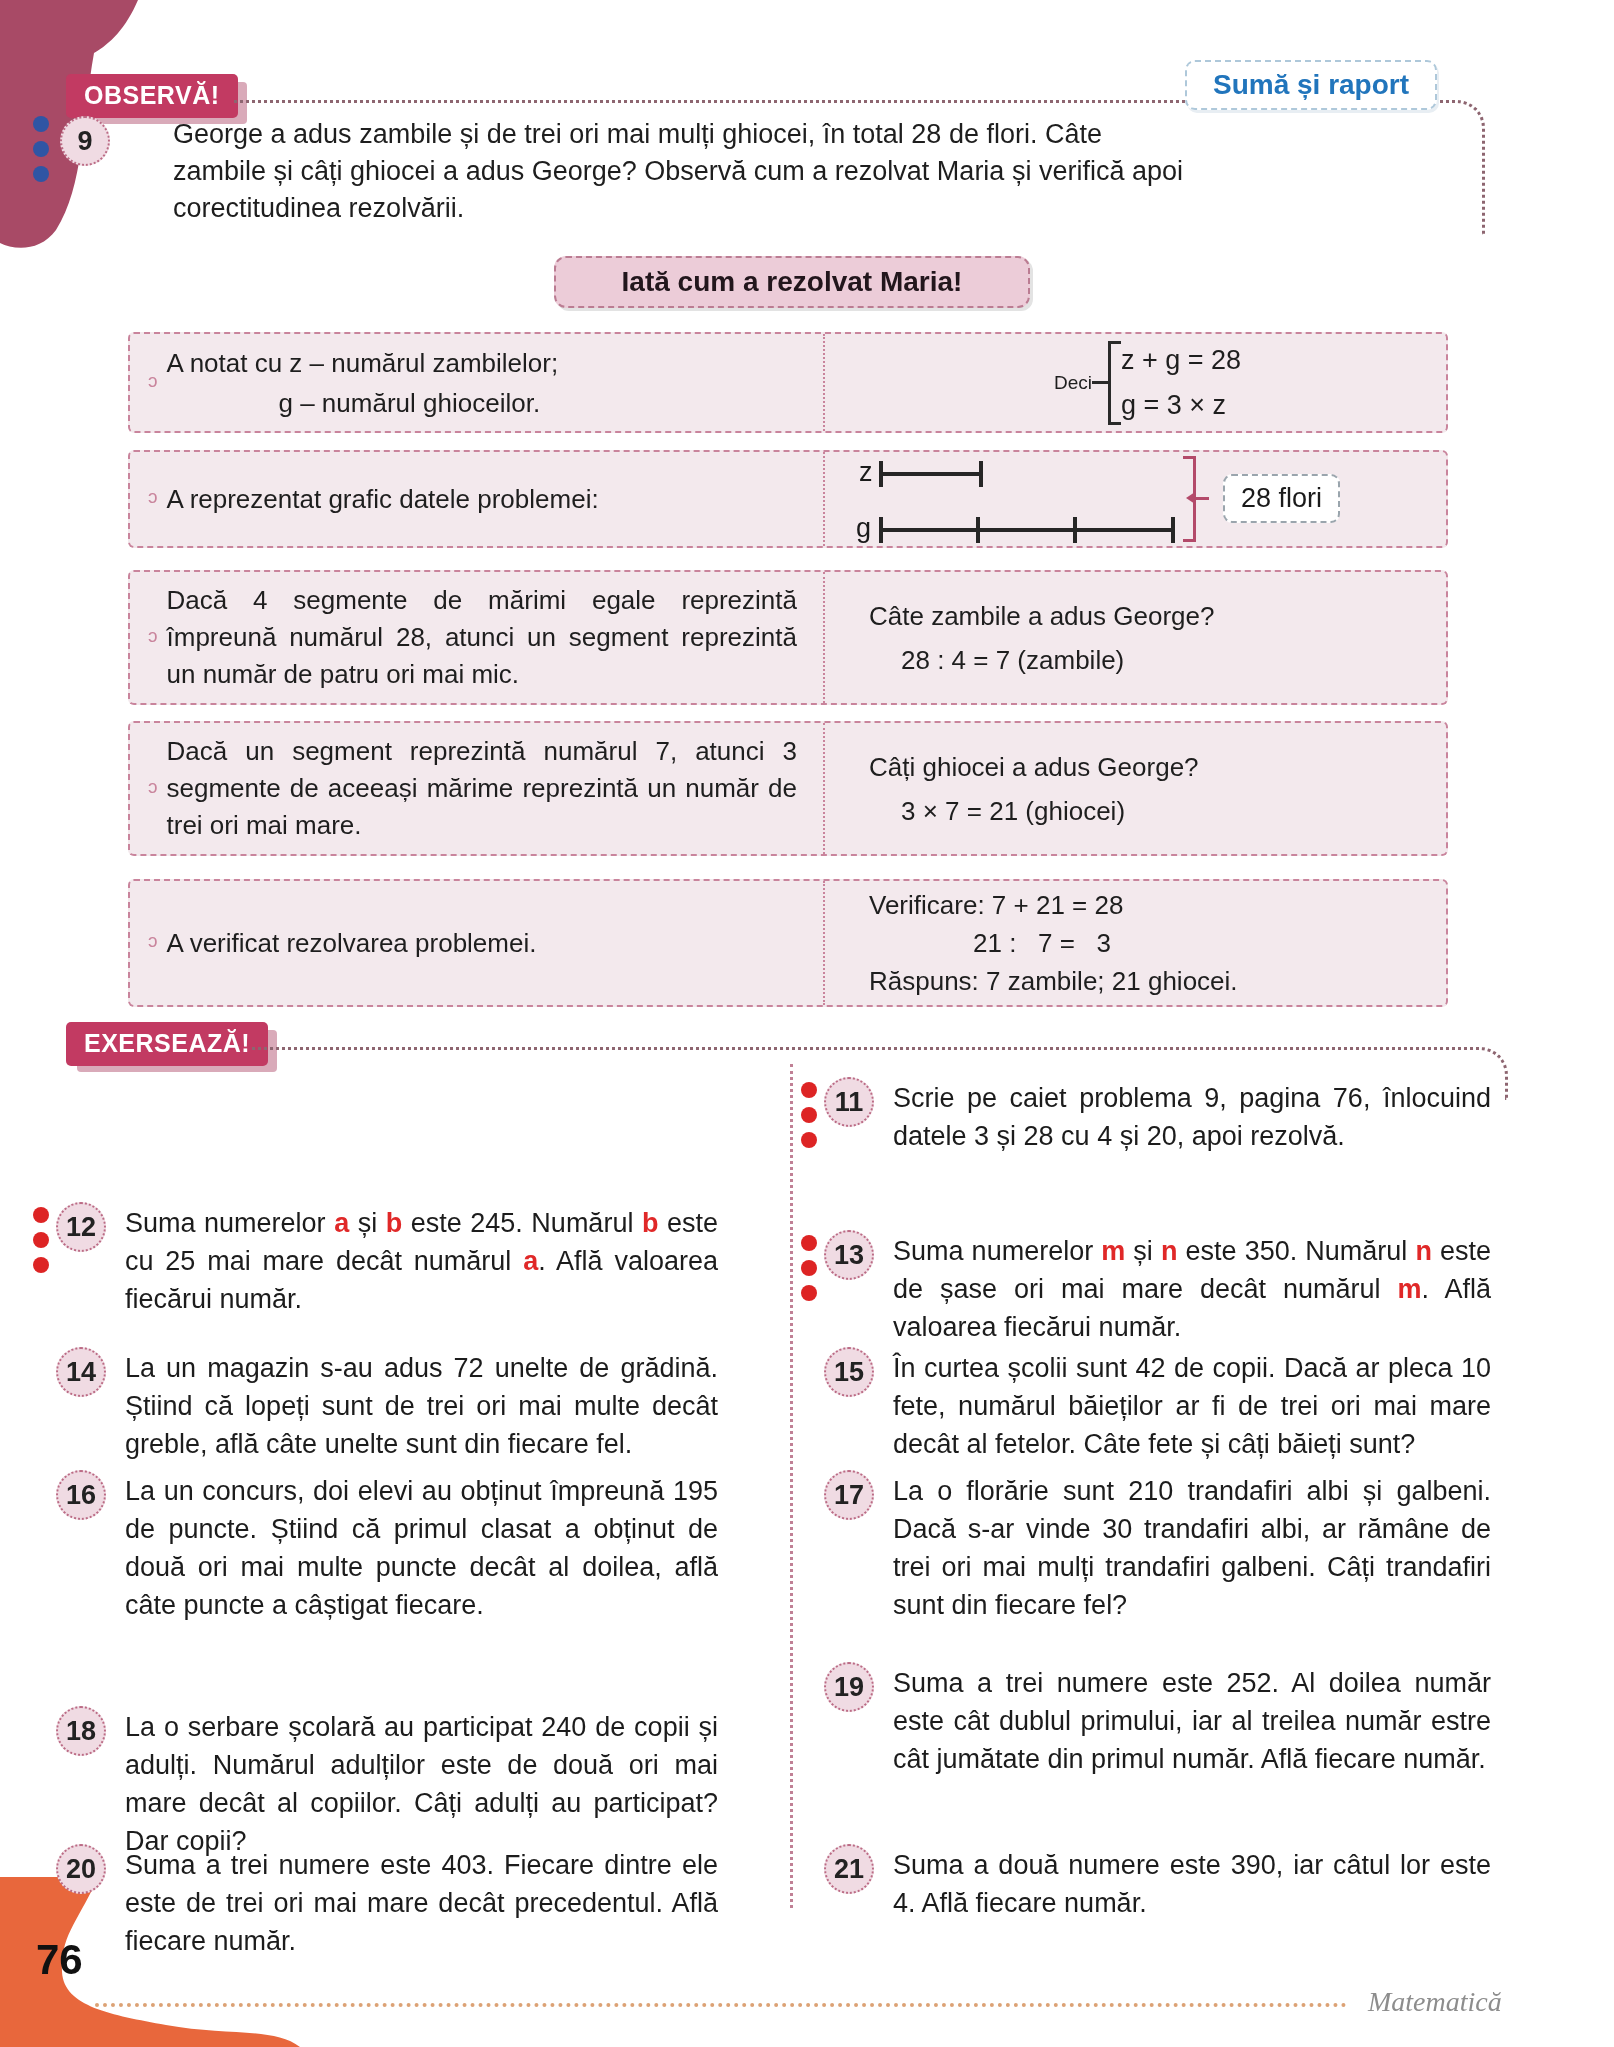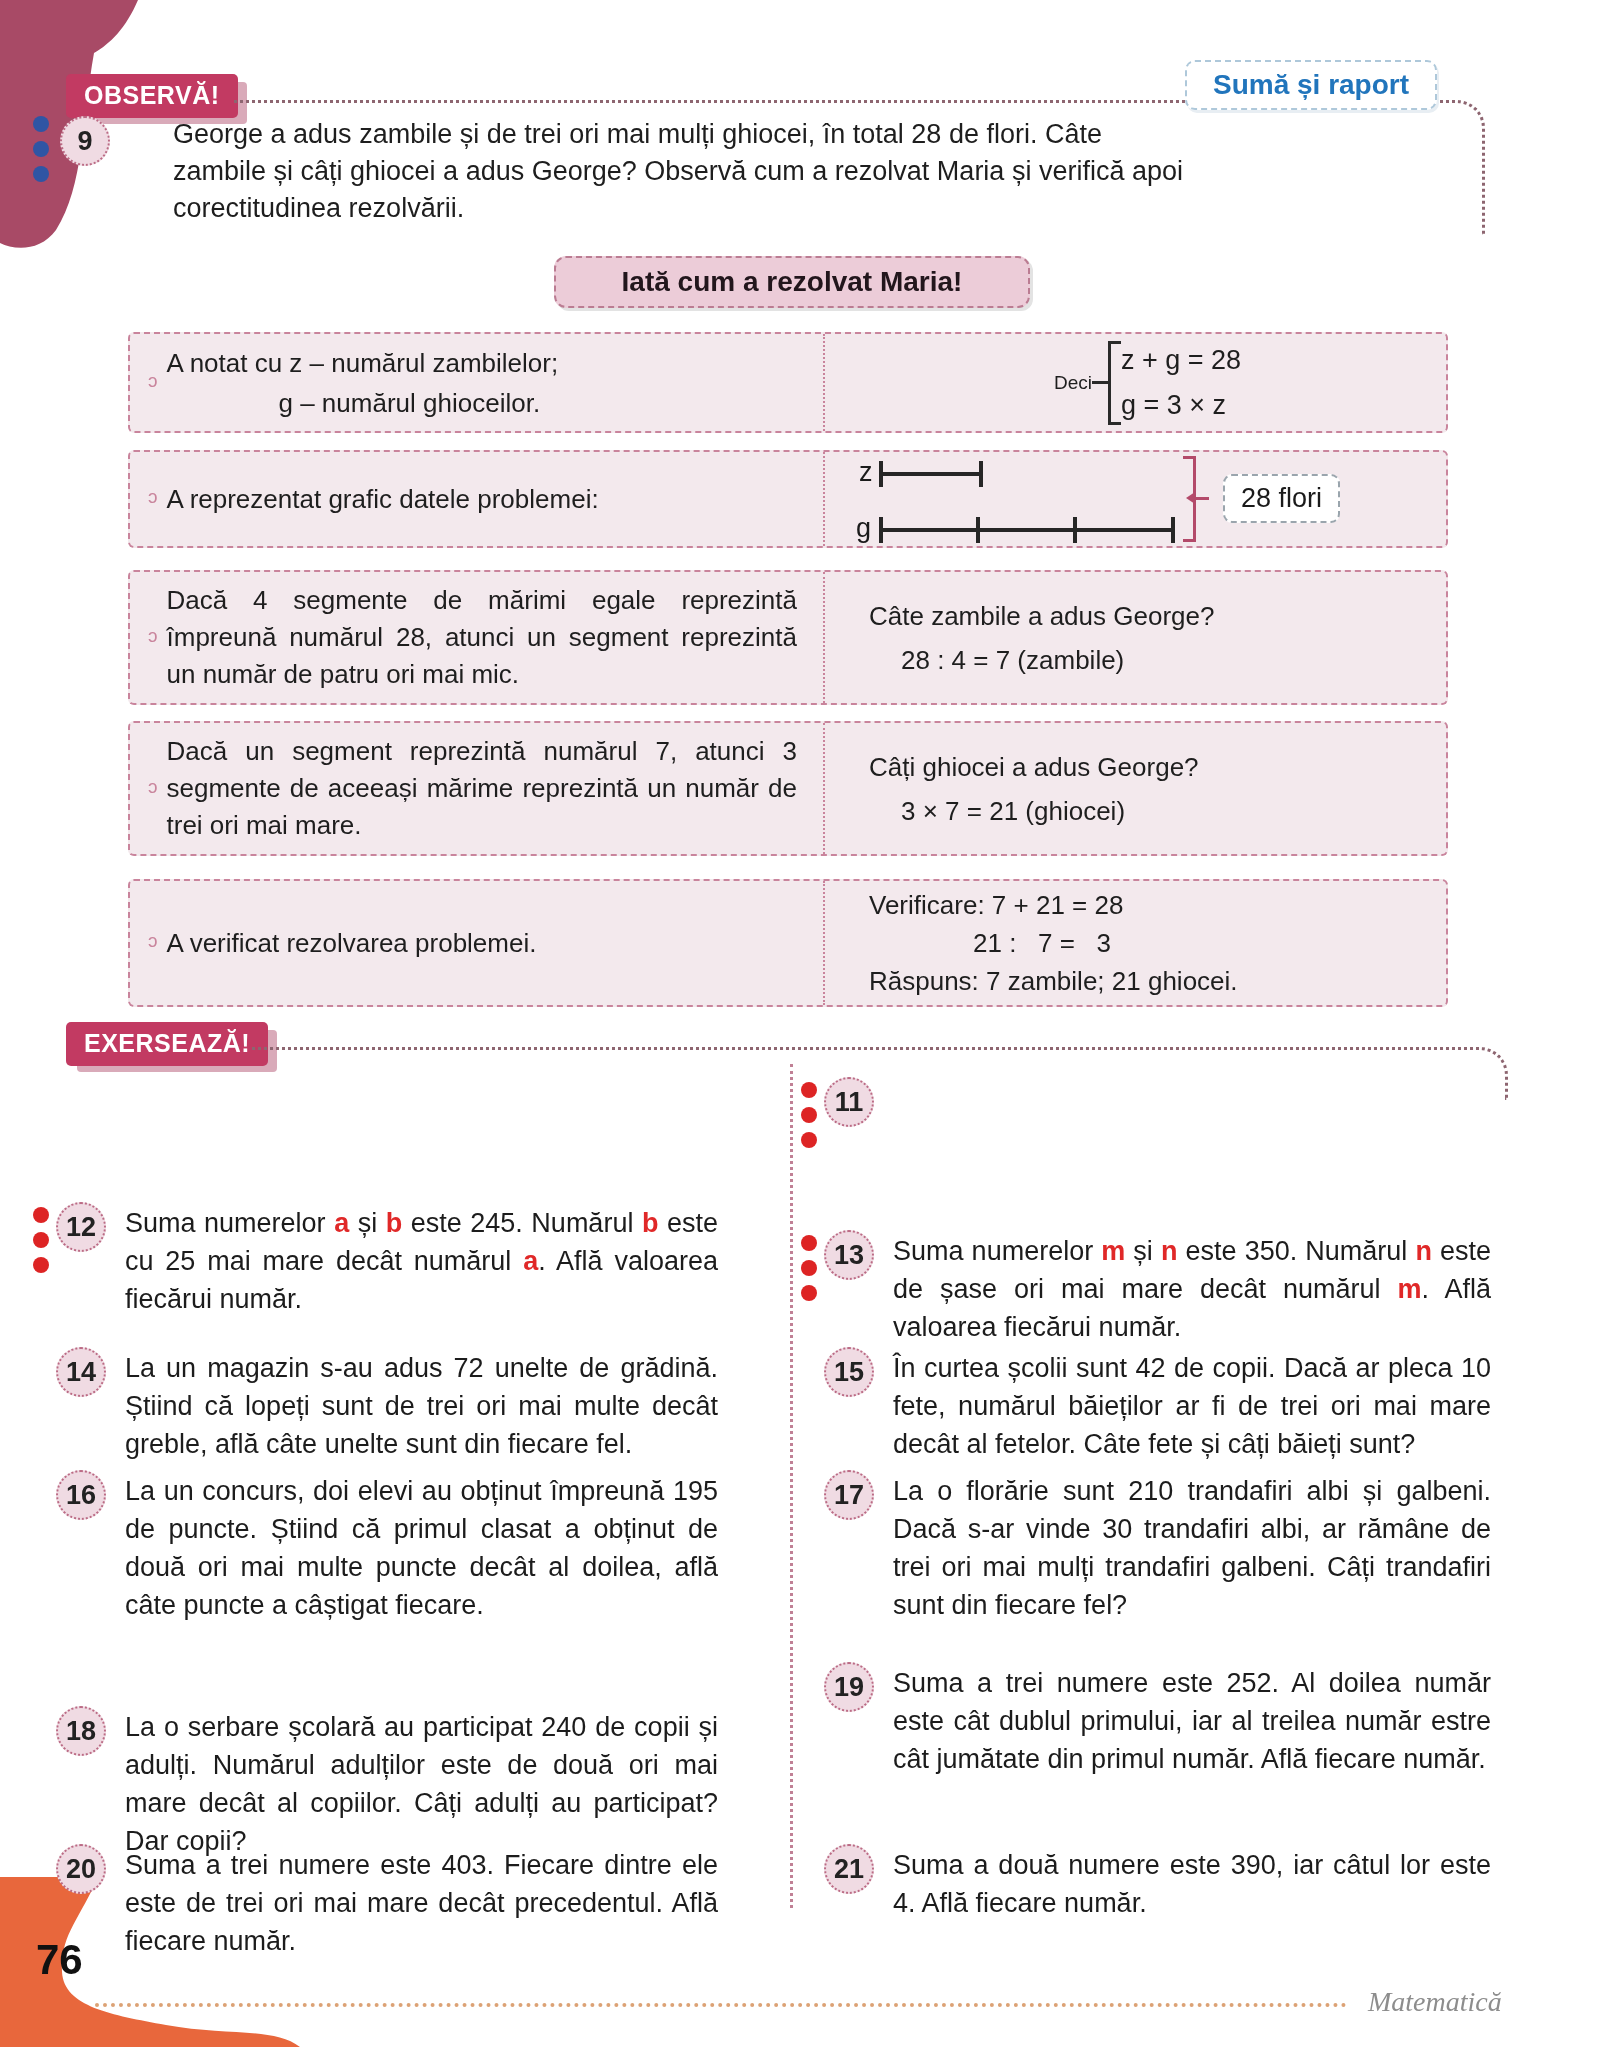--- a/index.html
+++ b/index.html
@@ -254,20 +254,21 @@
     <div class="ptext" style="width:612px;"><span>Suma a trei numere este 403. Fiecare dintre ele este de trei ori mai mare decât precedentul. Află fiecare număr.</span></div>
   </div>
 
   <div class="problem" style="left:801px;top:1079px;width:690px;">
     <div class="mdots red-dots">
         <i></i>
         <i></i>
         <i></i>
       </div>
     <div class="pnum">11</div>
+    <div class="ptext" style="width:608px;"><span>Scrie pe caiet problema 9, pagina 76, înlocuind datele 3 și 28 cu 4 și 20, apoi rezolvă.</span></div>
   </div>
   <div class="problem" style="left:801px;top:1204px;width:690px;margin-top:28px;">
     <div class="mdots red-dots">
         <i></i>
         <i></i>
         <i></i>
       </div>
     <div class="pnum">13</div>
     <div class="ptext" style="width:608px;"><span>Suma numerelor </span><span class="red">m</span><span> și </span><span class="red">n</span><span> este 350. Numărul </span><span class="red">n</span><span> este de șase ori mai mare decât numărul </span><span class="red">m</span><span>. Află valoarea fiecărui număr.</span></div>
   </div>

